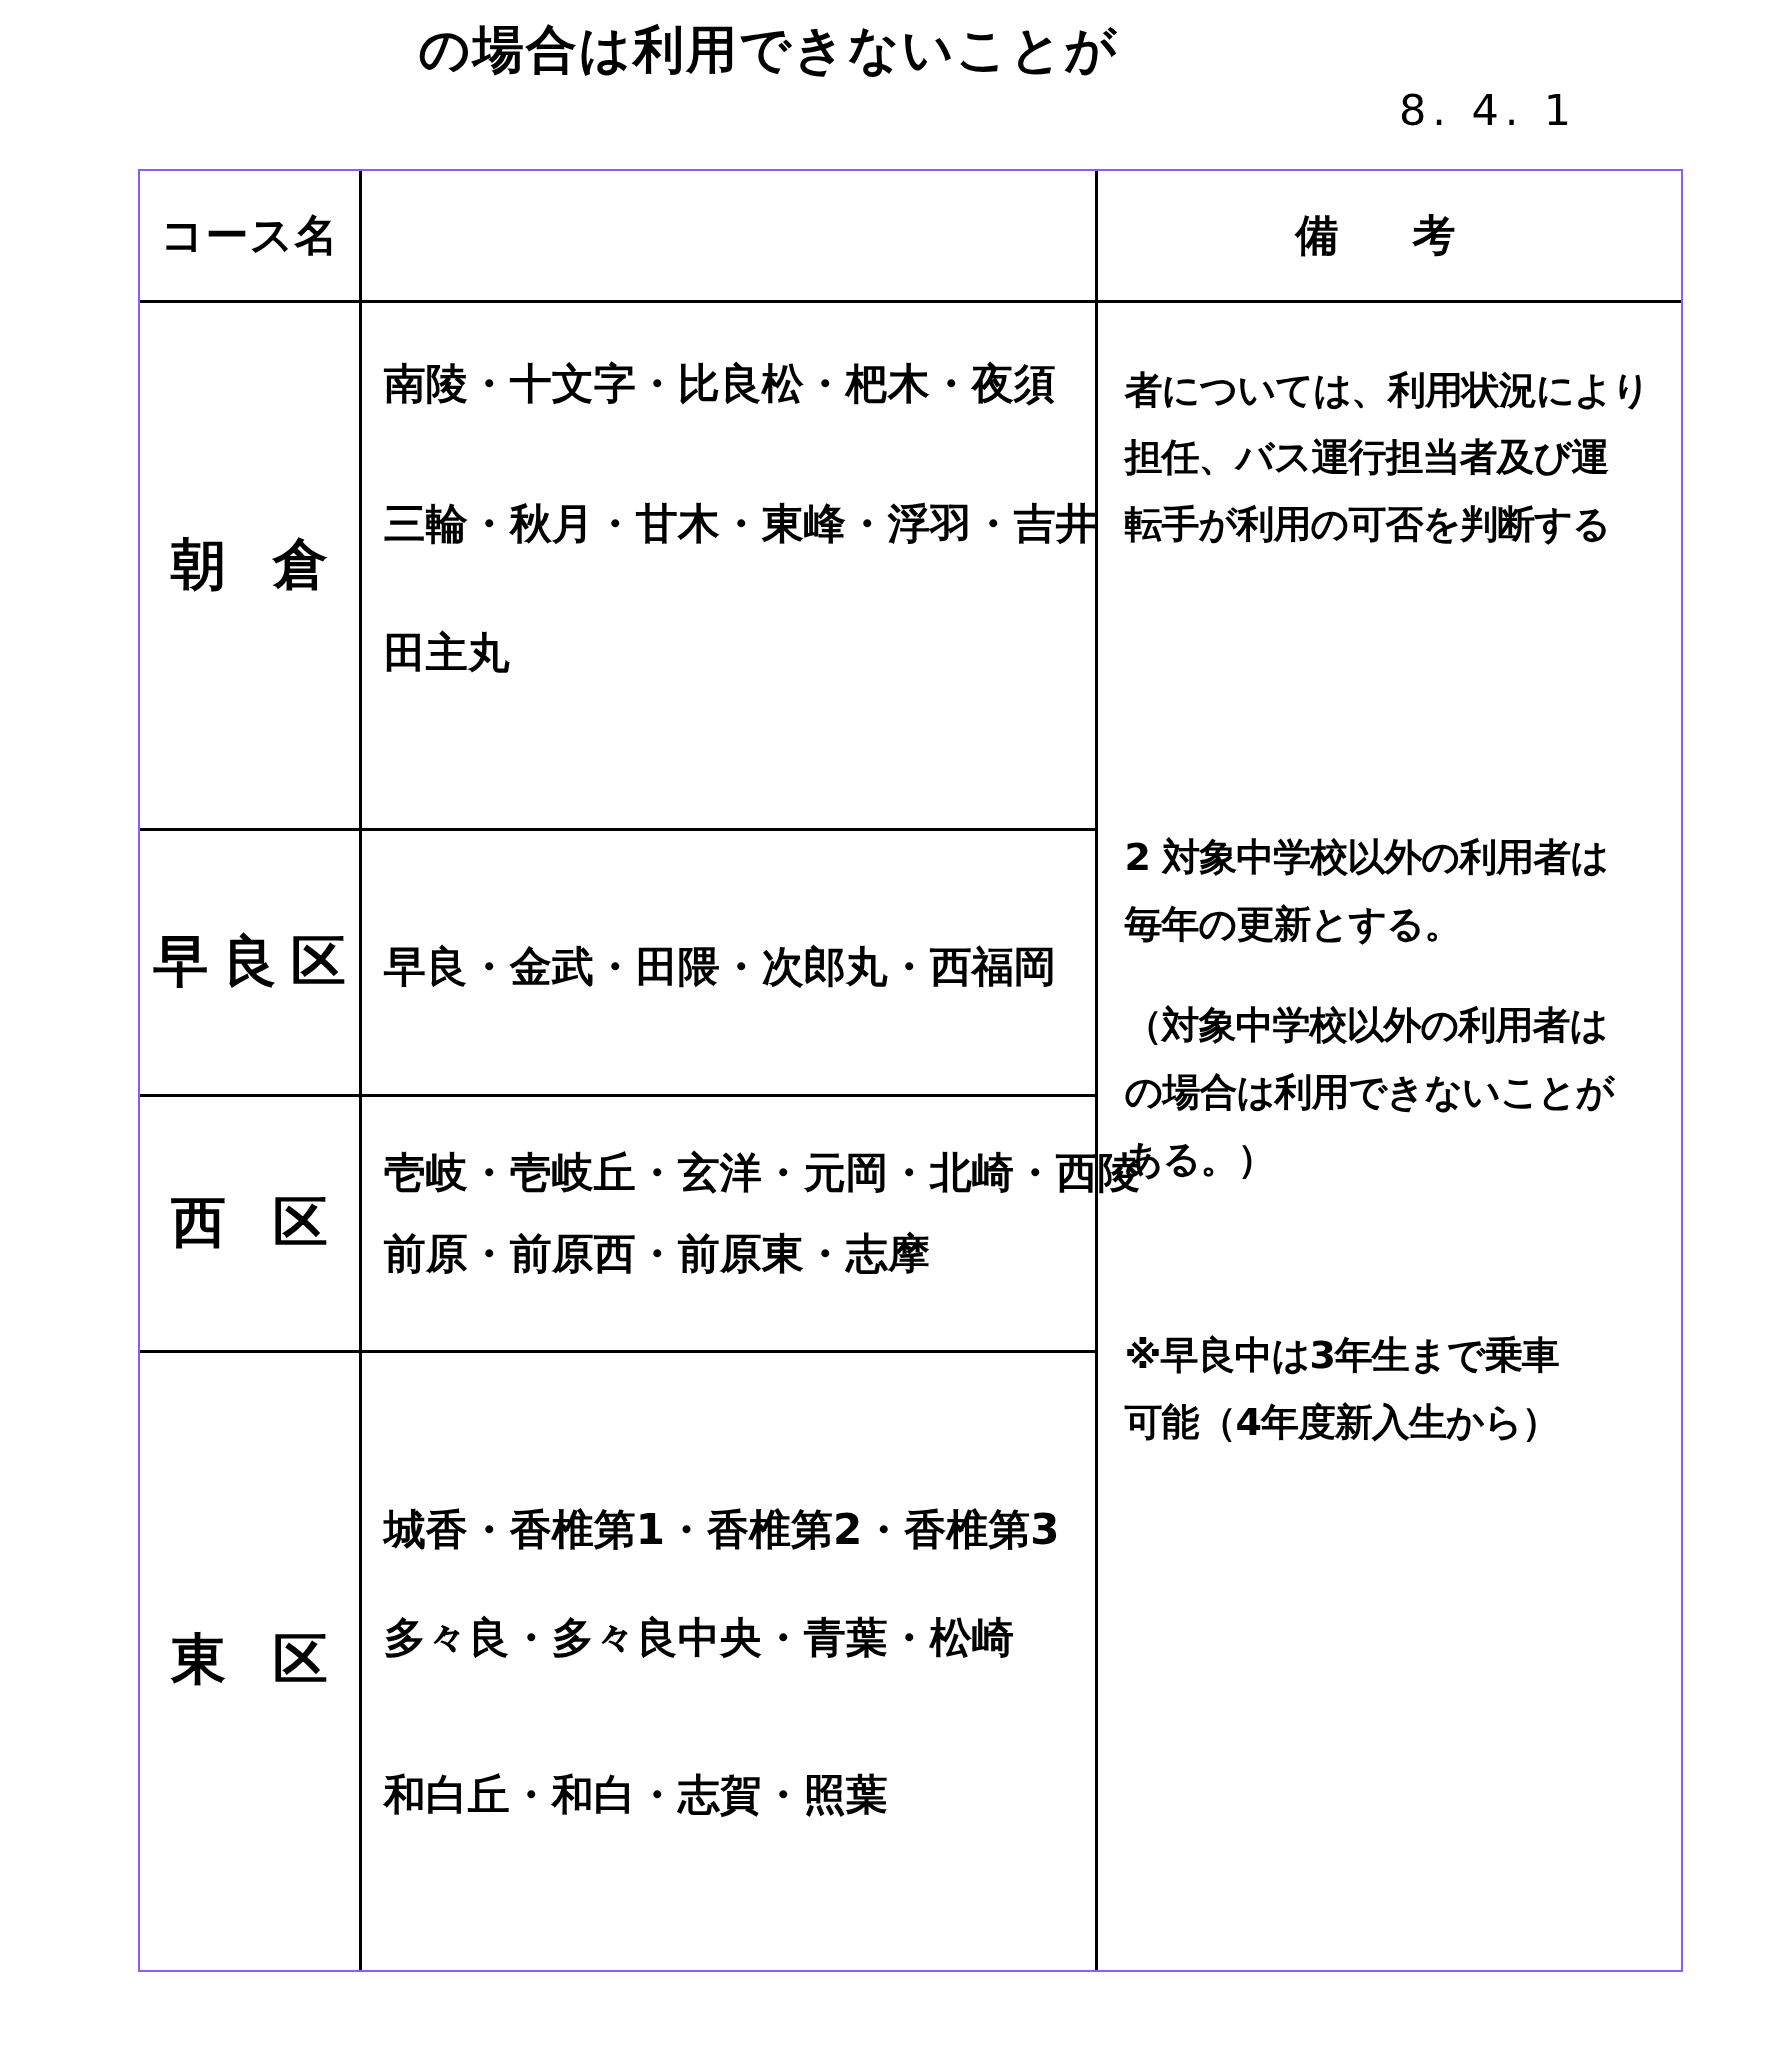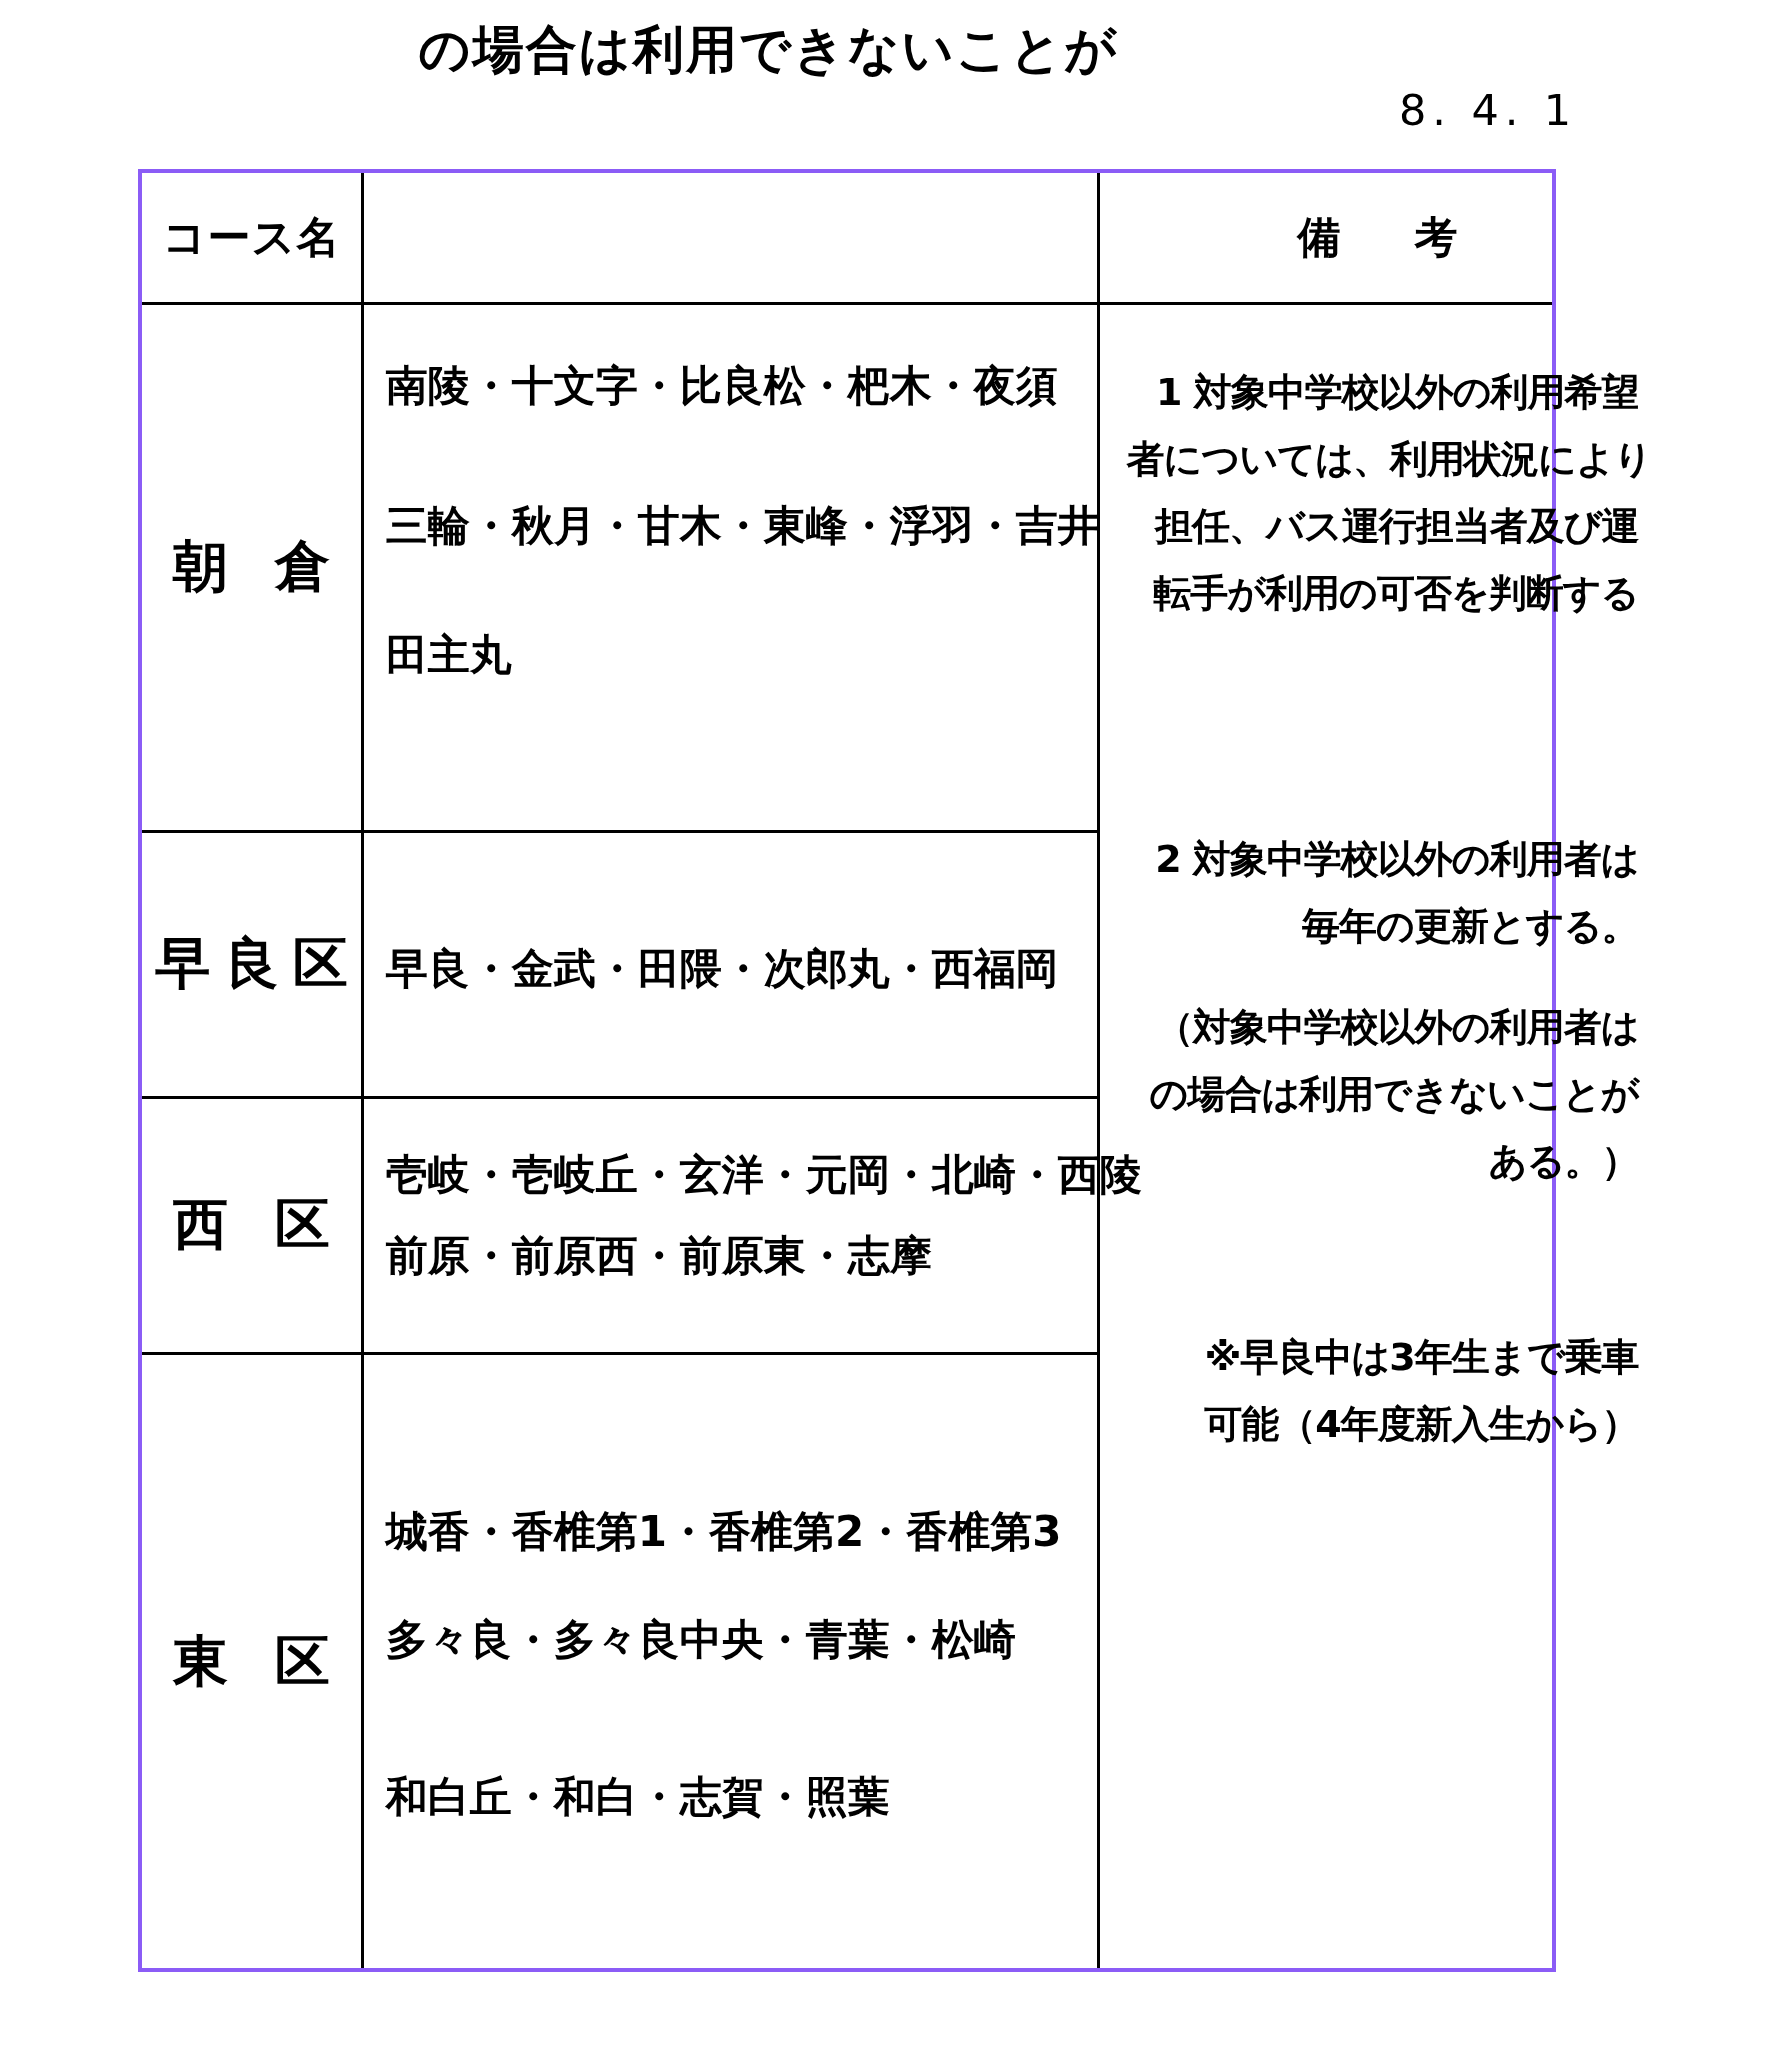--- a/index.html
+++ b/index.html
@@ -44,25 +44,24 @@
     font-weight: normal;
     letter-spacing: 5.9px;
     white-space: nowrap;
   }
 
   
   .table-frame {
     position: absolute;
     left: 138px;
     top: 169px;
-    width: 1418px;   
+    width: 1545px;   
     height: 1803px;  
-    border: 4px solid #8b5cf6;
+    border: 2px solid #8b5cf6;
     box-sizing: border-box;
-    text-align: right;
   }
 
   
   .vline {
     position: absolute;
     top: 0;
     bottom: 0;
     width: 3px;
     background: #000;
   }
@@ -245,21 +244,20 @@
     </div>
     <div class="cell school r4">
       <div class="line l0">城香・香椎第1・香椎第2・香椎第3</div>
       <div class="line l1">多々良・多々良中央・青葉・松崎</div>
       <div class="line l2">和白丘・和白・志賀・照葉</div>
     </div>
 
     <div class="cell remarks">
 
       <div class="note note-1">
-        <div class="nline">1 対象中学校以外の利用希望</div>
         <div class="nline">者については、利用状況により</div>
         <div class="nline">担任、バス運行担当者及び運</div>
         <div class="nline">転手が利用の可否を判断する</div>
       </div>
 
       <div class="note note-2">
         <div class="nline">2 対象中学校以外の利用者は</div>
         <div class="nline">毎年の更新とする。</div>
       </div>
 

